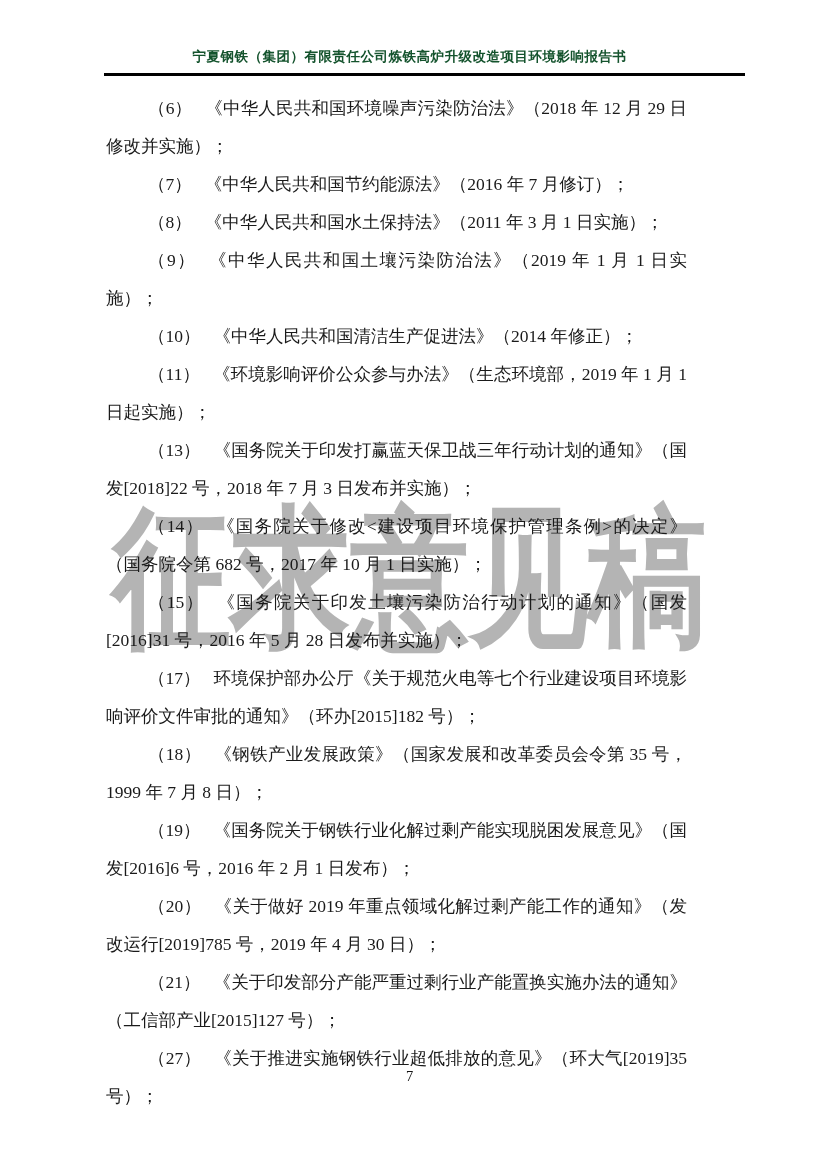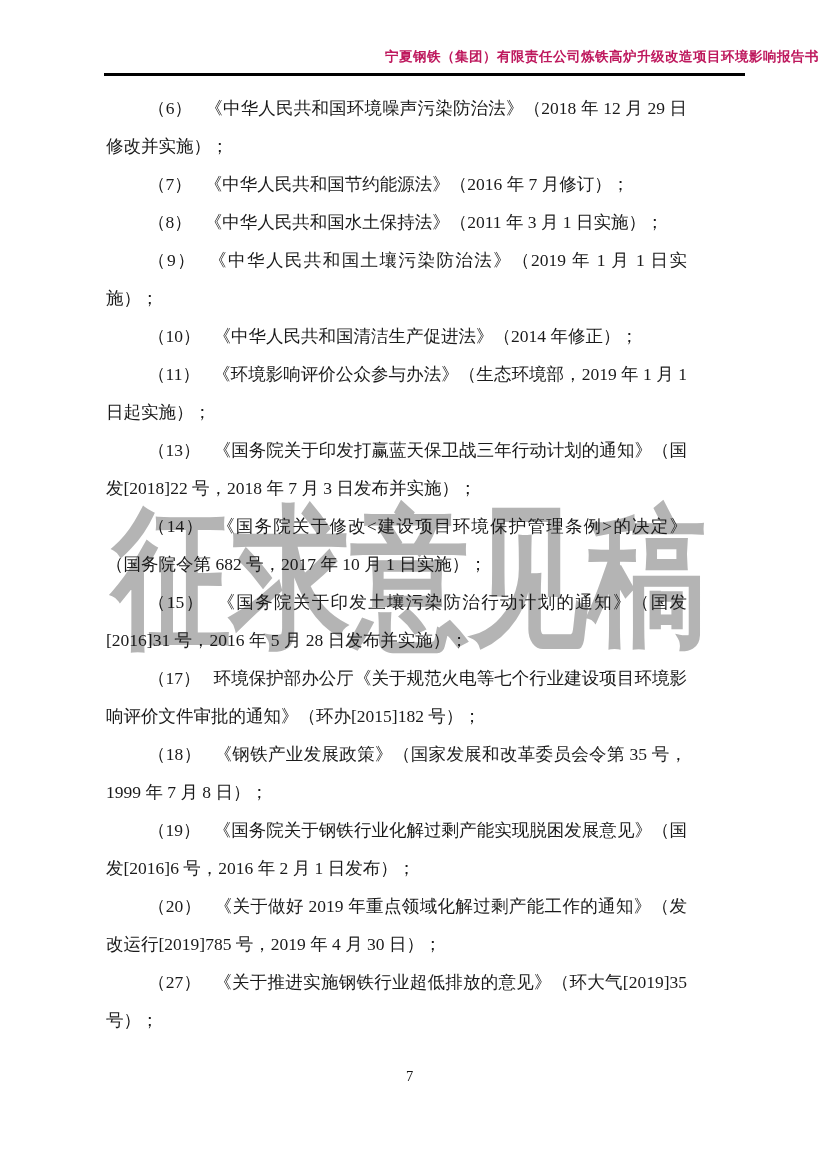--- a/index.html
+++ b/index.html
@@ -14,25 +14,25 @@
     background: #ffffff;
     overflow: hidden;
     font-family: "Liberation Serif", "DejaVu Serif", serif;
     color: #1a1a1a;
   }
   .header-title {
     position: absolute;
     top: 48px;
     left: 0;
     width: 100%;
-    text-align: right;
+    text-align: center;
     font-weight: bold;
     font-size: 13.5px;
     letter-spacing: 0.5px;
-    color: #be185d;
+    color: #14532d;
     z-index: 3;
   }
   .header-rule {
     position: absolute;
     top: 73px;
     left: 104px;
     width: 641px;
     height: 3px;
     background: #000;
     z-index: 3;
@@ -100,20 +100,21 @@
       <p class="item"><span class="num">（9）</span><span class="txt">《中华人民共和国土壤污染防治法》（2019 年 1 月 1 日实施）；</span></p>
       <p class="item"><span class="num">（10）</span><span class="txt">《中华人民共和国清洁生产促进法》（2014 年修正）；</span></p>
       <p class="item"><span class="num">（11）</span><span class="txt">《环境影响评价公众参与办法》（生态环境部，2019 年 1 月 1 日起实施）；</span></p>
       <p class="item"><span class="num">（13）</span><span class="txt">《国务院关于印发打赢蓝天保卫战三年行动计划的通知》（国发[2018]22 号，2018 年 7 月 3 日发布并实施）；</span></p>
       <p class="item"><span class="num">（14）</span><span class="txt">《国务院关于修改&lt;建设项目环境保护管理条例&gt;的决定》（国务院令第 682 号，2017 年 10 月 1 日实施）；</span></p>
       <p class="item"><span class="num">（15）</span><span class="txt">《国务院关于印发土壤污染防治行动计划的通知》（国发[2016]31 号，2016 年 5 月 28 日发布并实施）；</span></p>
       <p class="item"><span class="num">（17）</span><span class="txt">环境保护部办公厅《关于规范火电等七个行业建设项目环境影响评价文件审批的通知》（环办[2015]182 号）；</span></p>
       <p class="item"><span class="num">（18）</span><span class="txt">《钢铁产业发展政策》（国家发展和改革委员会令第 35 号，1999 年 7 月 8 日）；</span></p>
       <p class="item"><span class="num">（19）</span><span class="txt">《国务院关于钢铁行业化解过剩产能实现脱困发展意见》（国发[2016]6 号，2016 年 2 月 1 日发布）；</span></p>
       <p class="item"><span class="num">（20）</span><span class="txt">《关于做好 2019 年重点领域化解过剩产能工作的通知》（发改运行[2019]785 号，2019 年 4 月 30 日）；</span></p>
+      <p class="item"><span class="num">（21）</span><span class="txt">《关于印发部分产能严重过剩行业产能置换实施办法的通知》（工信部产业[2015]127 号）；</span></p>
       <p class="item"><span class="num">（27）</span><span class="txt">《关于推进实施钢铁行业超低排放的意见》（环大气[2019]35 号）；</span></p>
     </div>
 
   <div class="footer">
     <span>7</span>
   </div>
 
 </div>
 
 </body></html>

